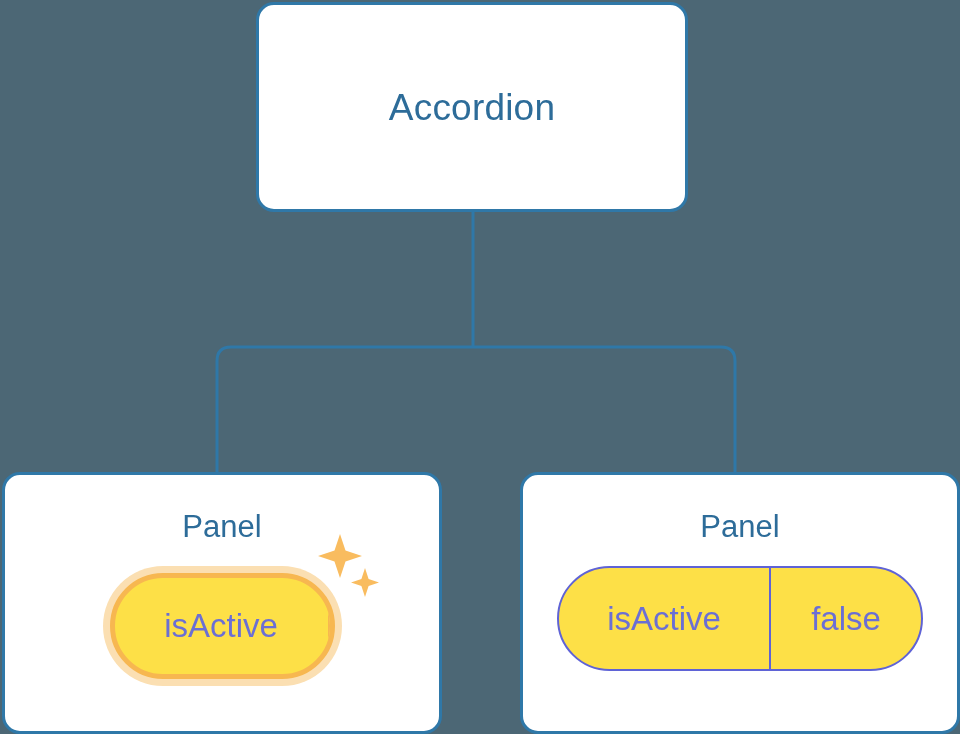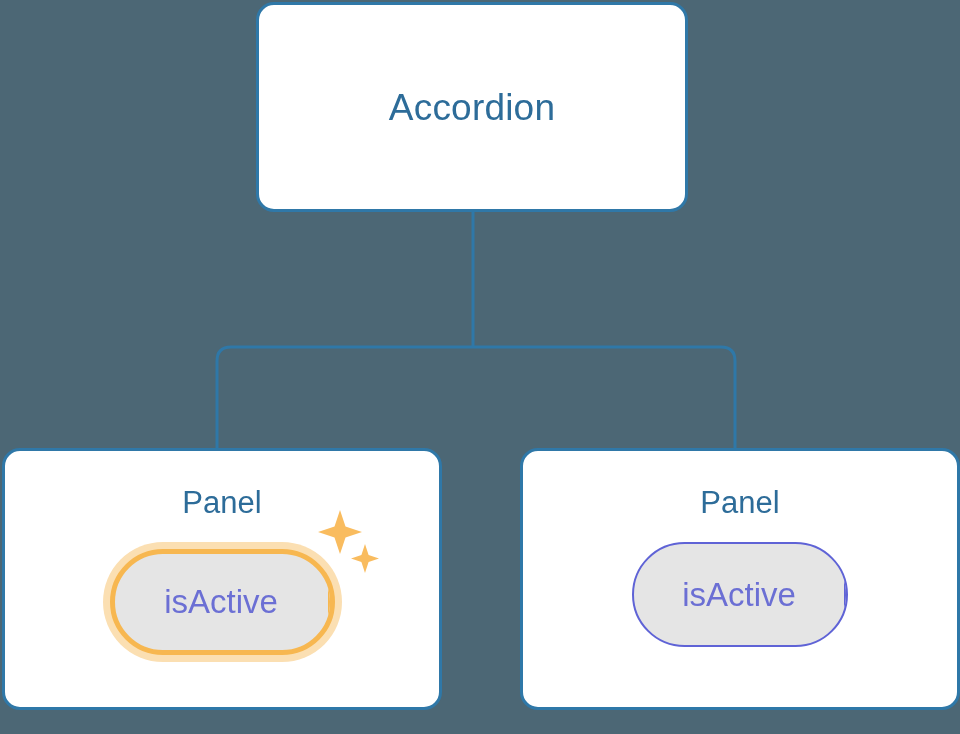--- a/index.html
+++ b/index.html
@@ -55,21 +55,21 @@
     color: #2d6c99;
     font-size: 37px;
     font-weight: 400;
     letter-spacing: 0.2px;
     line-height: 1;
   }
 
   .node-panel {
     width: 440px;
     height: 262px;
-    top: 448px;
+    top: 472px;
     padding-top: 36px;
   }
   .node-panel.left  { left: 2px; }
   .node-panel.right { left: 520px; }
 
   .panel-title {
     color: #2d6c99;
     font-size: 31px;
     font-weight: 400;
     line-height: 1;
@@ -77,21 +77,21 @@
 
   
   .pill-wrap {
     position: relative;
     margin-top: 24px;
   }
 
   .pill {
     display: flex;
     align-items: stretch;
-    background: #e5e5e5;
+    background: #fde047;
     box-sizing: border-box;
     border-radius: 999px;
     overflow: hidden;
   }
 
   .pill-cell {
     display: flex;
     align-items: center;
     justify-content: center;
     box-sizing: border-box;
@@ -184,18 +184,19 @@
     </div>
   </div>
 
   <div class="node-card node-panel right">
     <div class="panel-title">Panel</div>
 
     <div class="pill-wrap">
       <div class="pill-inactive">
         <div class="pill">
           <div class="pill-cell pill-key">isActive</div>
+          <div class="pill-cell pill-val">false</div>
         </div>
       </div>
     </div>
   </div>
 
 </div>
 
 </body></html>

